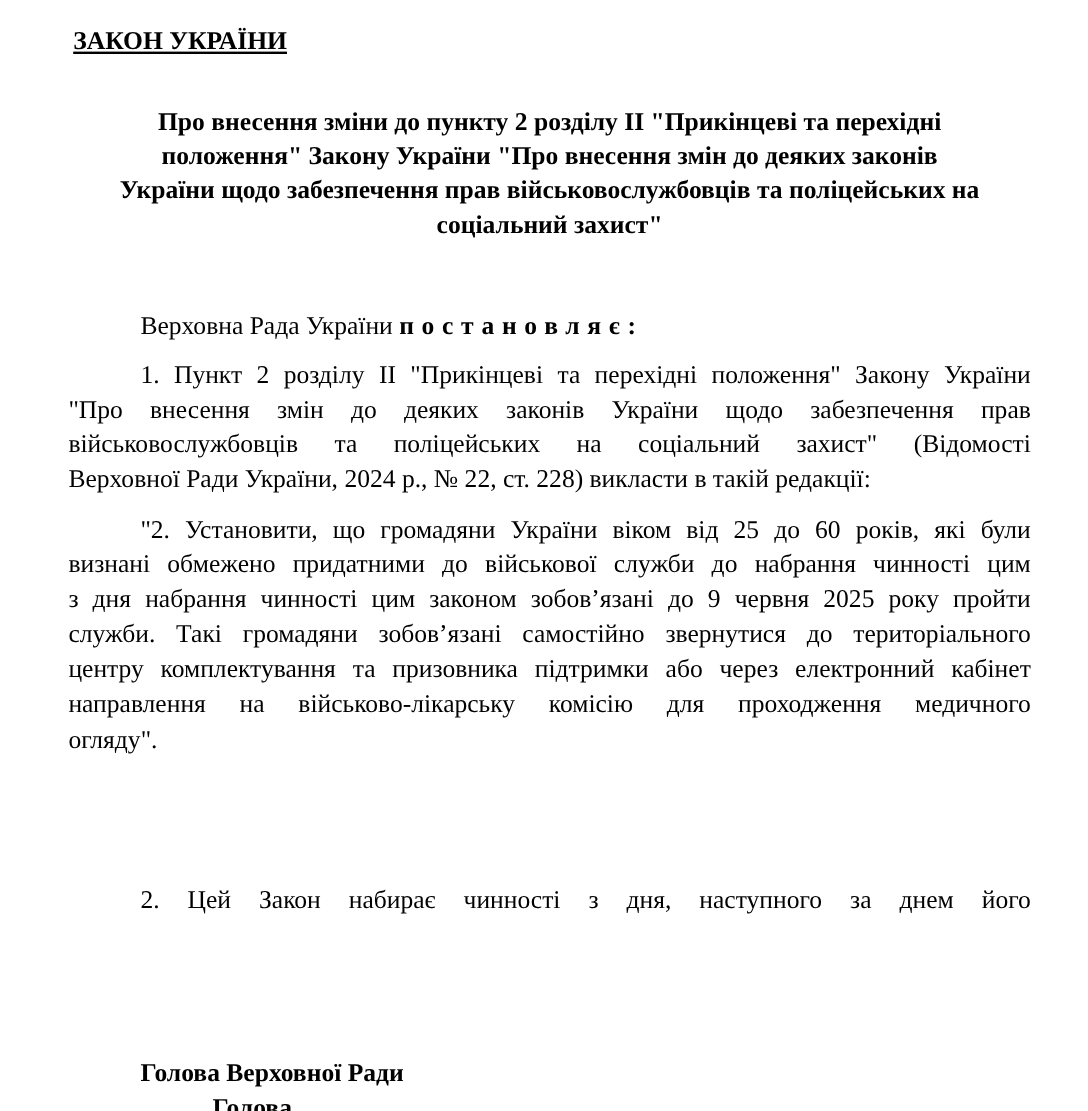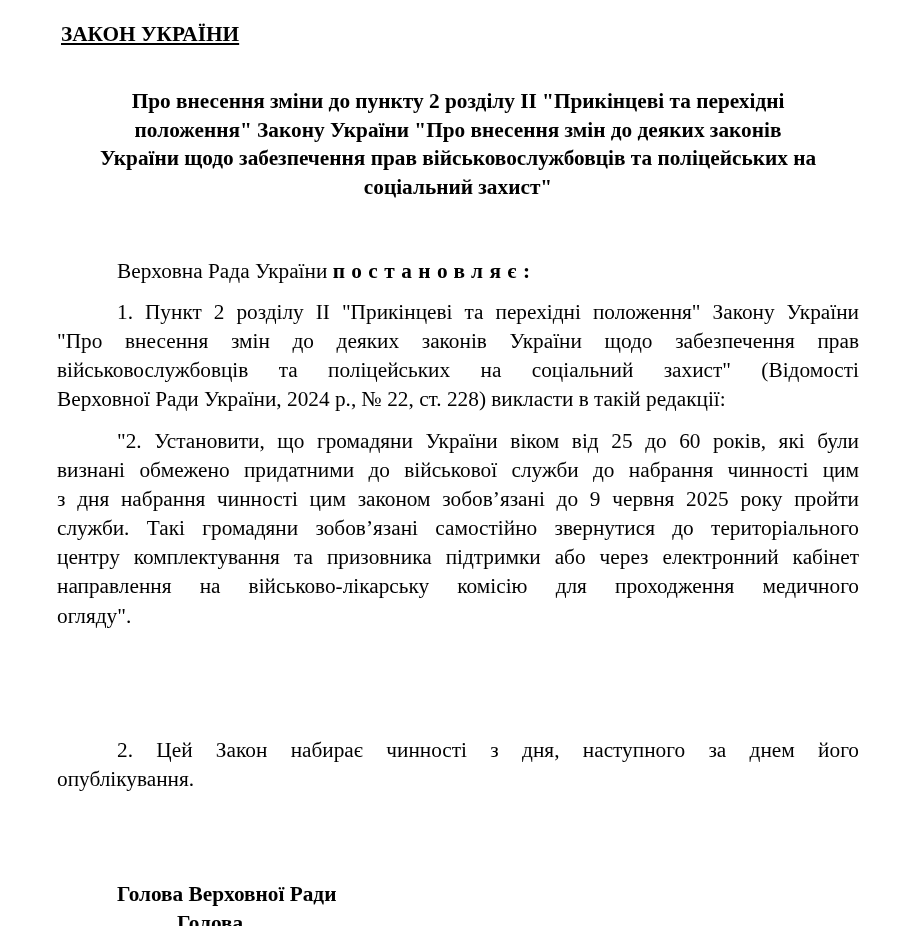--- a/index.html
+++ b/index.html
@@ -107,21 +107,20 @@
     <span class="line rest">визнані обмежено придатними до військової служби до набрання чинності цим</span>
     <span class="line rest">з дня набрання чинності цим законом зобов’язані до 9 червня 2025 року пройти</span>
     <span class="line rest">служби. Такі громадяни зобов’язані самостійно звернутися до територіального</span>
     <span class="line rest">центру комплектування та призовника підтримки або через електронний кабінет</span>
     <span class="line rest">направлення на військово-лікарську комісію для проходження медичного</span>
     <span class="line rest last">огляду".</span>
   </div>
 
   <div class="para" style="top:736px; text-indent:0;">
     <span class="line first">2. Цей Закон набирає чинності з дня, наступного за днем його</span>
-    <span class="line rest last">опублікування.</span>
   </div>
 
   <div class="signature">
     <span class="sig-line">Голова Верховної Ради</span>
     <span class="sig-line second">Голова</span>
   </div>
 
 </div>
 
 </body></html>

